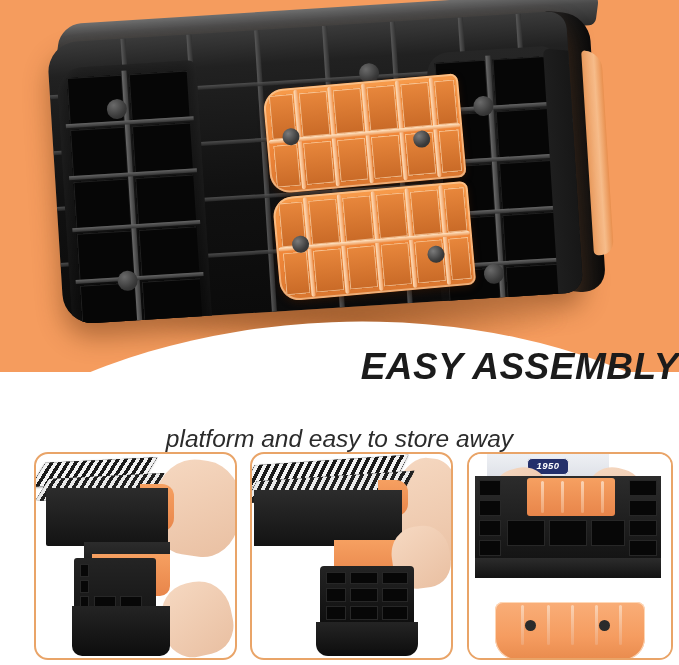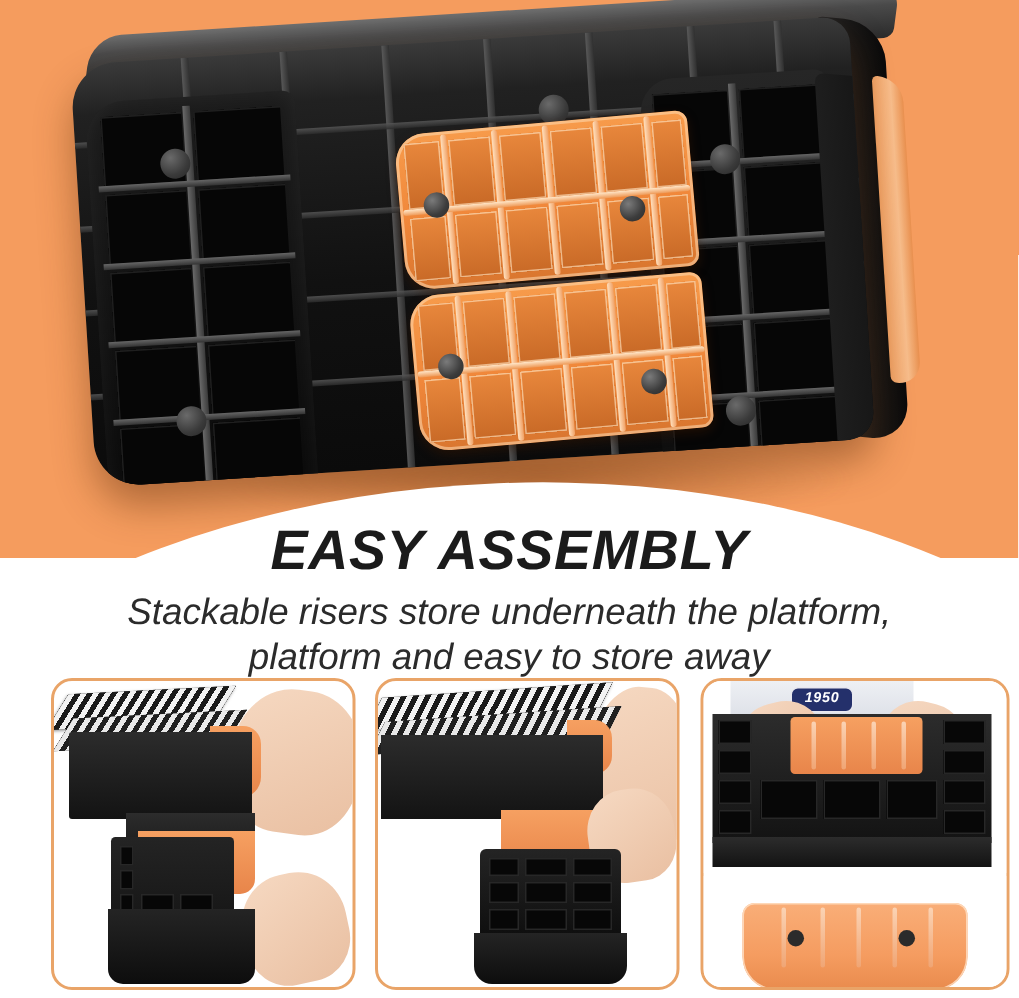--- a/index.html
+++ b/index.html
@@ -98,21 +98,21 @@
   .ocell{position:absolute;background:linear-gradient(180deg,#E8873C,#C96A27);box-shadow:inset 0 0 0 1px rgba(255,226,190,.65);}
   .obar-v{position:absolute;top:2px;bottom:2px;width:4px;background:linear-gradient(90deg,#FFE0BE,#F0A064);border-radius:2px;}
   .obar-h{position:absolute;left:2px;right:2px;height:4px;background:linear-gradient(180deg,#FFE6C8,#EE9A58);border-radius:2px;}
   .ofoot{position:absolute;width:17px;height:17px;border-radius:50%;
          background:radial-gradient(circle at 35% 30%,#7b7b7b,#3c3c3c 60%,#2a2a2a);}
 
   
   .textwrap{position:absolute;left:0;top:348px;width:679px;height:100px;text-align:center;z-index:6;}
   .headline{
     font-size:37px;font-weight:bold;font-style:italic;color:#1b1b1b;
-    letter-spacing:.5px;line-height:1;margin:0;
+    letter-spacing:.5px;line-height:1;margin:0;text-align:right;
   }
   .subline{
     font-size:24.5px;font-style:italic;color:#2b2b2b;line-height:1.22;margin:9px 0 0 0;
     padding:0 30px;
   }
 
   
   .panels{position:absolute;left:12px;top:450px;width:679px;height:212px;}
   .panel{
     position:absolute;top:2px;height:204px;
@@ -287,21 +287,21 @@
         </div>
       </div>
     </div>
 
     <div class="hero-white-arc"></div>
   </div>
 
   <div class="textwrap">
     <div class="headline">EASY ASSEMBLY</div>
     <div class="subline">
-      <span>Stackable risers store underneath the platform,</span><br>
+      <br>
       <span>platform and easy to store away</span>
     </div>
   </div>
 
   <div class="panels">
 
     <div class="panel p1">
       <div class="hand" style="left:118px;top:6px;width:86px;height:96px;transform:rotate(8deg)"></div>
       <div class="tread" style="left:4px;top:6px;width:108px;height:24px;transform:skewX(-34deg) rotate(-3deg)"></div>
       <div class="tread2" style="left:8px;top:22px;width:112px;height:22px;transform:skewX(-34deg) rotate(-3deg)"></div>

